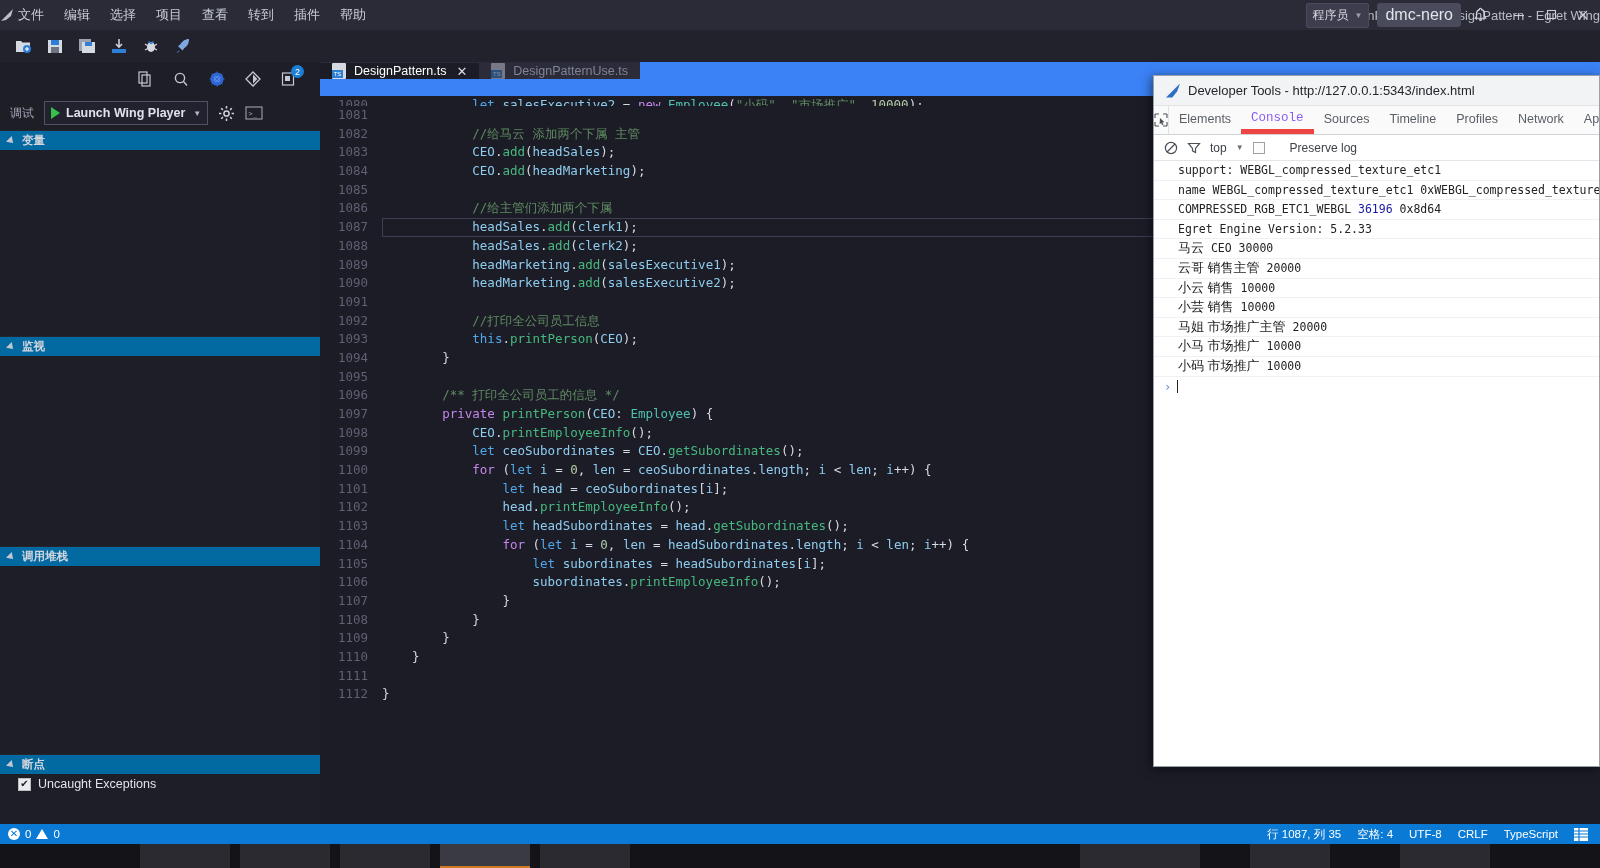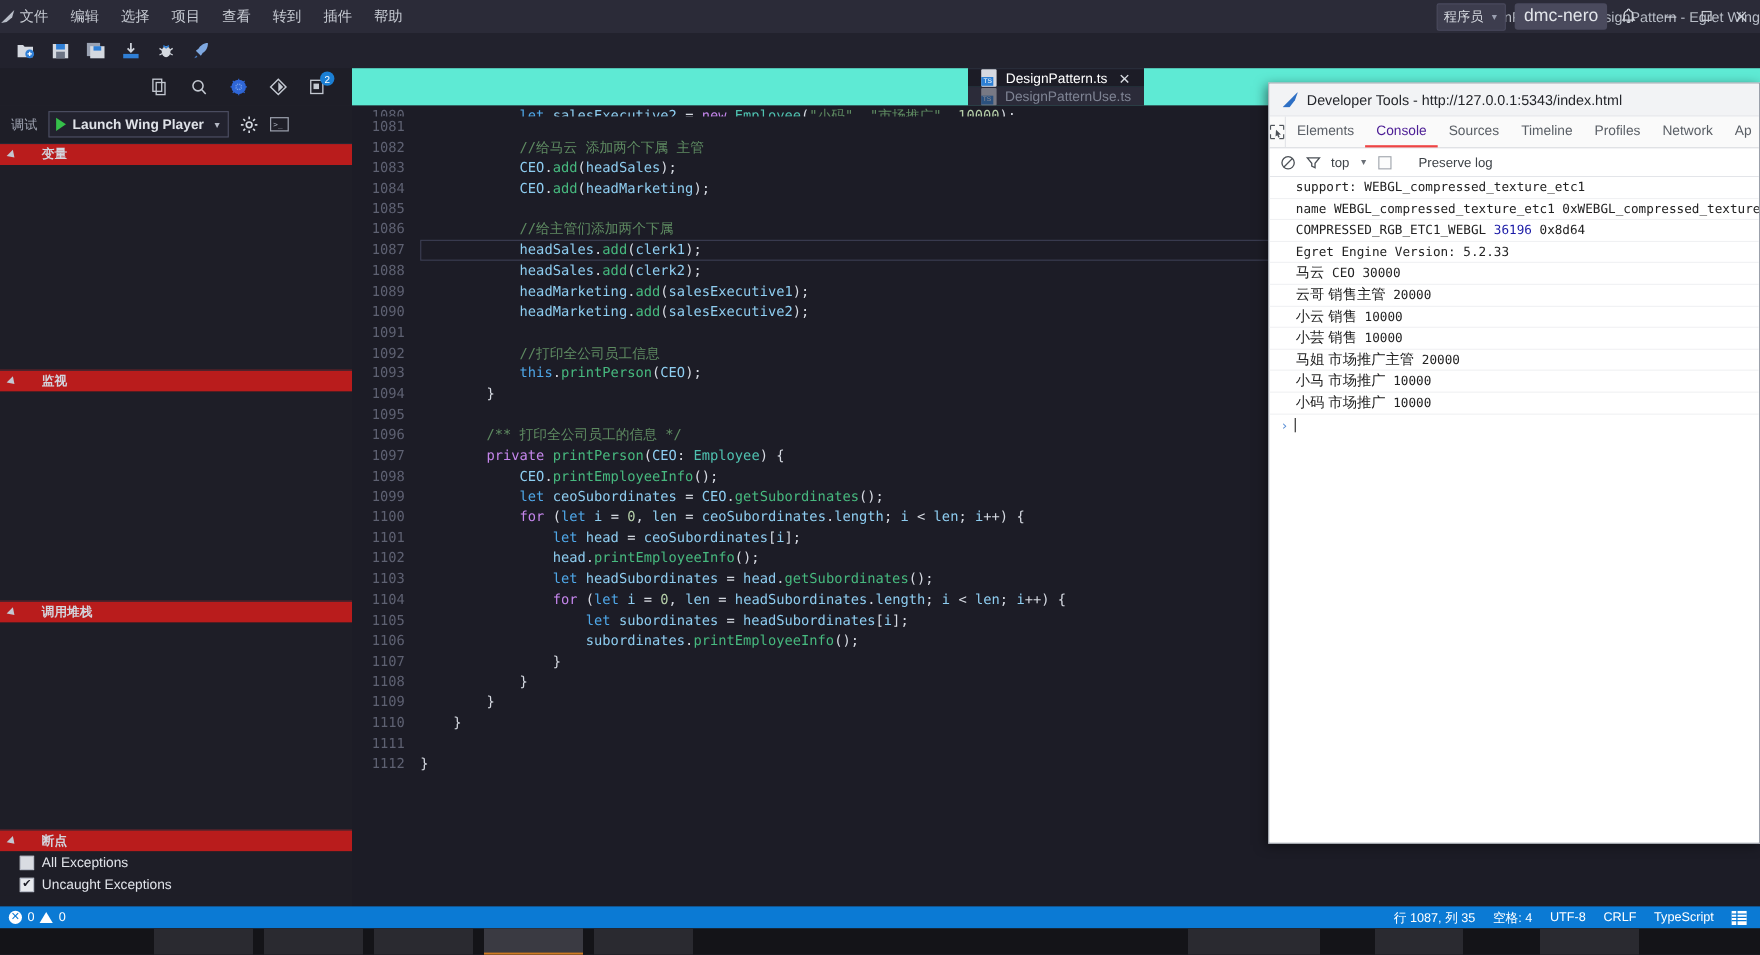--- a/index.html
+++ b/index.html
@@ -95,43 +95,43 @@
   .play-tri {
     width: 0; height: 0; border-left: 9px solid #35c04a;
     border-top: 6px solid transparent; border-bottom: 6px solid transparent;
     margin-right: 6px;
   }
   .launch-text { font-size: 12.5px; color: #dfe2e8; white-space: nowrap; font-weight: bold; }
   .launch-caret { margin-left: 8px; font-size: 8px; color: #b5b9c5; }
   .gear, .console-ico { display: inline-flex; }
 
   .section-head {
-    height: 20px; background: #b91c1c; display: flex; align-items: center;
-    padding-left: 6px; gap: 22px; border-top: 1px solid #262633;
+    height: 20px; background: #0369a1; display: flex; align-items: center;
+    padding-left: 6px; gap: 6px; border-top: 1px solid #262633;
   }
   .tri { width: 0; height: 0; border-top: 4px solid transparent;
          border-bottom: 4px solid transparent; border-left: 6px solid #c3c7d1;
          transform: rotate(45deg); margin-left: 2px; margin-right: 2px; }
   .section-title { font-size: 11.5px; color: #d2d5dd; font-weight: bold; }
   .section-body { background: #1e1e27; }
   .bp-row { display: flex; align-items: center; gap: 7px; padding: 3px 0 3px 18px; }
   .cb {
     width: 13px; height: 13px; border: 1px solid #b9bdc8; background: #e8eaee;
     display: inline-flex; align-items: center; justify-content: center;
     font-size: 10px; color: #1b1b24; line-height: 1;
   }
   .cb.unchecked { background: #d9dce2; }
   .bp-label { font-size: 12.5px; color: #e0e3e9; }
 
   
   .editor-area {
     position: absolute; left: 320px; top: 62px; right: 0; bottom: 44px;
     background: #1e1e27;
   }
-  .tabbar { height: 34px; background: #5eead4; display: flex; align-items: center; flex-direction: column; }
+  .tabbar { height: 34px; background: #3b82f6; display: flex; align-items: flex-start; }
   .tab {
     display: flex; align-items: center; gap: 8px; padding: 0 12px;
     font-size: 12.5px; background: #2a2a39; color: #f0f2f5;
     border-top: 1px solid #2a2a39; position: relative;
   }
   .tab.active { background: #1c1c26; color: #ffffff; }
   .tab.inactive { background: #2b2b39; color: #7f8494; }
   .tab .ts-ico {
     width: 14px; height: 16px; background: #d6d9e0; border-radius: 1px;
     position: relative; display: inline-block;
@@ -194,21 +194,21 @@
     border-bottom: 1px solid #cfd2d7; background: #fafafa;
   }
   .dt-pick {
     width: 34px; display: flex; align-items: center; justify-content: center;
     border-right: 1px solid #e1e3e7;
   }
   .dt-tab {
     display: flex; align-items: center; padding: 0 10px; font-size: 12.5px;
     color: #5a5f66; border-bottom: 2px solid transparent;
   }
-  .dt-tab.active { color: #4c1d95; border-bottom: 2px solid #ef4444; }
+  .dt-tab.active { color: #8b5cf6; border-bottom: 5px solid #ef4444; font-family: Liberation Mono, monospace; }
   .dt-toolbar2 {
     height: 26px; display: flex; align-items: center; gap: 9px; padding-left: 10px;
     border-bottom: 1px solid #e3e5e9; background: #fff;
   }
   .dt-ctx { font-size: 12px; color: #3e4348; }
   .dt-caret { font-size: 8px; color: #6a6f76; }
   .dt-cb { width: 12px; height: 12px; border: 1px solid #9ea3ab; background: #fcfcfc; }
   .dt-preserve { font-size: 12px; color: #3e4348; padding-left: 16px; }
   .dt-console {
     position: absolute; left: 0; right: 0; top: 85px; bottom: 0;
@@ -449,24 +449,20 @@
       <span class="tri"></span>
       <span class="section-title">调用堆栈</span>
     </div>
     <div class="section-body" style="height:188px"></div>
 
     <div class="section-head">
       <span class="tri"></span>
       <span class="section-title">断点</span>
     </div>
     <div class="section-body">
-      <div class="bp-row">
-        <span class="cb unchecked"></span>
-        <span class="bp-label">All Exceptions</span>
-      </div>
       <div class="bp-row">
         <span class="cb">✔</span>
         <span class="bp-label">Uncaught Exceptions</span>
       </div>
     </div>
   </div>
 
   <div class="editor-area">
     <div class="tabbar">
       <div class="tab active">

